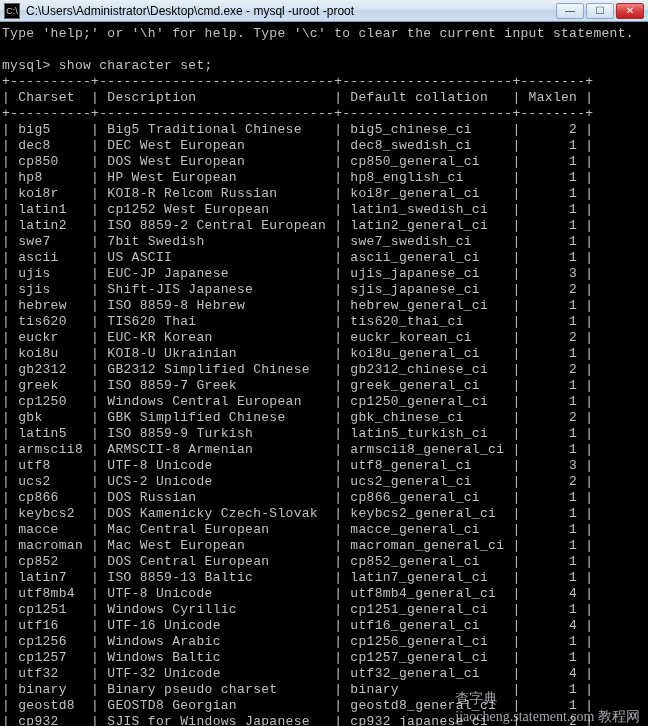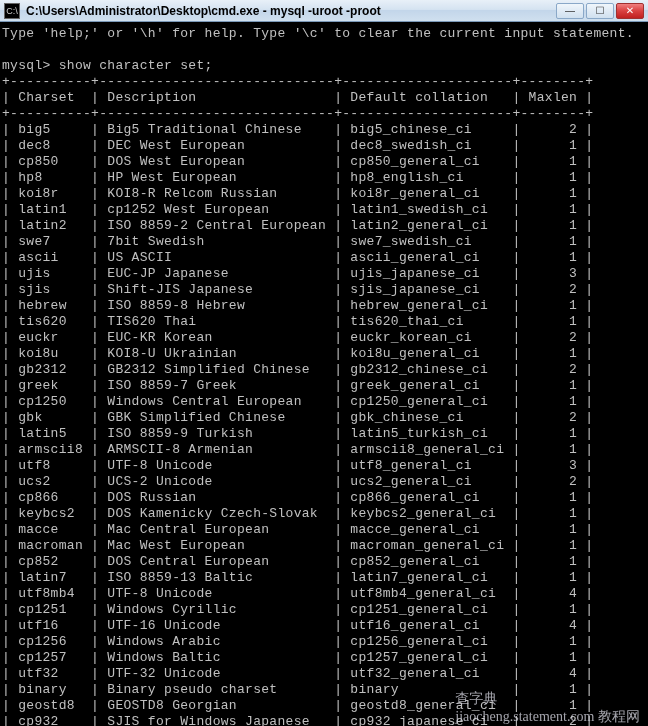--- a/index.html
+++ b/index.html
@@ -28,21 +28,21 @@
       height: 16px;
       background: #000;
       border: 1px solid #666;
       margin-right: 6px;
       display: inline-flex;
       align-items: center;
       justify-content: center;
       font-size: 9px;
       color: #ccc;
     }
-    .titlebar-title { flex: 1; white-space: nowrap; overflow: hidden; font-weight: bold; }
+    .titlebar-title { flex: 1; white-space: nowrap; overflow: hidden; }
     .win-buttons { display: flex; gap: 2px; }
     .win-btn {
       width: 28px;
       height: 16px;
       border: 1px solid #8aa8c8;
       border-radius: 2px;
       background: linear-gradient(to bottom, #f0f6fb, #d0e0ef);
       display: flex;
       align-items: center;
       justify-content: center;

